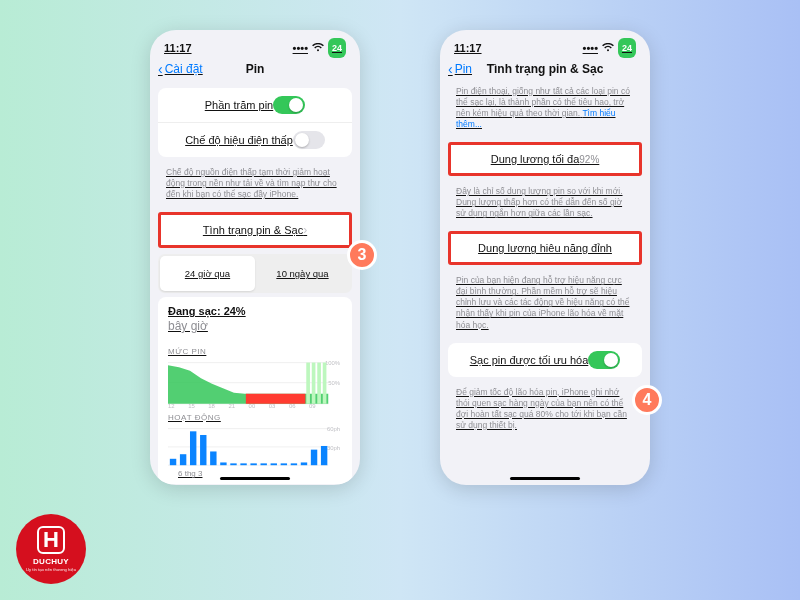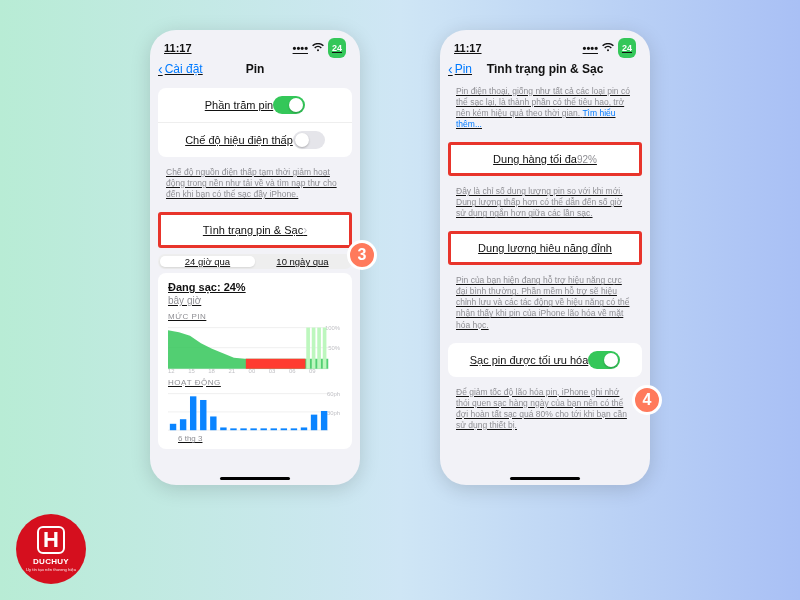--- a/index.html
+++ b/index.html
@@ -43,26 +43,26 @@
 
   .toggle { width:32px; height:18px; border-radius:10px; position:relative; }
   .toggle.on  { background:#34c759; }
   .toggle.off { background:#e5e5ea; }
   .toggle::after { content:""; position:absolute; width:14px; height:14px; background:#fff;
     border-radius:50%; top:2px; box-shadow:0 1px 2px rgba(0,0,0,.25); }
   .toggle.on::after  { right:2px; }
   .toggle.off::after { left:2px; }
 
   .seg { display:flex; background:#eee; border-radius:7px; margin:2px 8px 4px; padding:2px; font-size:9.5px;}
-  .seg div { flex:1; text-align:center; padding:0 0; border-radius:5px; }
+  .seg div { flex:1; text-align:center; padding:12px 0; border-radius:5px; }
   .seg .active { background:#fff; box-shadow:0 1px 2px rgba(0,0,0,.1); font-weight:500;}
 
   .chart-block { background:#fff; margin:0 8px 6px; border-radius:8px; padding:8px 10px 6px; }
   .chart-block h4 { font-size:11px; font-weight:600; margin-bottom:2px;}
-  .sub { color:#8e8e93; font-size:10px; margin-bottom:6px;}
+  .sub { color:#8e8e93; font-size:12px; margin-bottom:14px;}
   .mini-lbl { color:#8e8e93; font-size:8px; letter-spacing:.5px; margin:4px 0 2px; }
   svg.chart { width:100%; display:block; }
   .axis-t { font-size:6.5px; fill:#c0c0c5; }
   .axis-r { font-size:6.5px; fill:#c0c0c5; text-anchor:end; }
   .grid   { stroke:#eee; stroke-width:1; }
   .date-lbl { font-size:8px; color:#8e8e93; padding-left:10px; }
 
   .home-ind { position:absolute; bottom:5px; left:50%; transform:translateX(-50%);
     width:70px; height:3px; background:#000; border-radius:2px;}
   .redbox { border:3px solid #e8342b; border-radius:3px; }
@@ -226,21 +226,21 @@
   </div>
 
   <div class="content">
     <div class="caption">
       <span>Pin điện thoại, giống như tất cả các loại pin có thể sạc lại, là thành phần có thể tiêu hao, trở nên kém hiệu quả theo thời gian.</span>
       <a>Tìm hiểu thêm...</a>
     </div>
 
     <div class="group redbox">
       <div class="row">
-        <span>Dung hàng tối đa</span>
+        <span>Dung lượng tối đa</span>
         <span class="val">92%</span>
       </div>
     </div>
     <div class="caption">Đây là chỉ số dung lượng pin so với khi mới. Dung lượng thấp hơn có thể dẫn đến số giờ sử dụng ngắn hơn giữa các lần sạc.</div>
 
     <div class="group redbox">
       <div class="row">
         <span>Dung lượng hiệu năng đỉnh</span>
       </div>
     </div>

